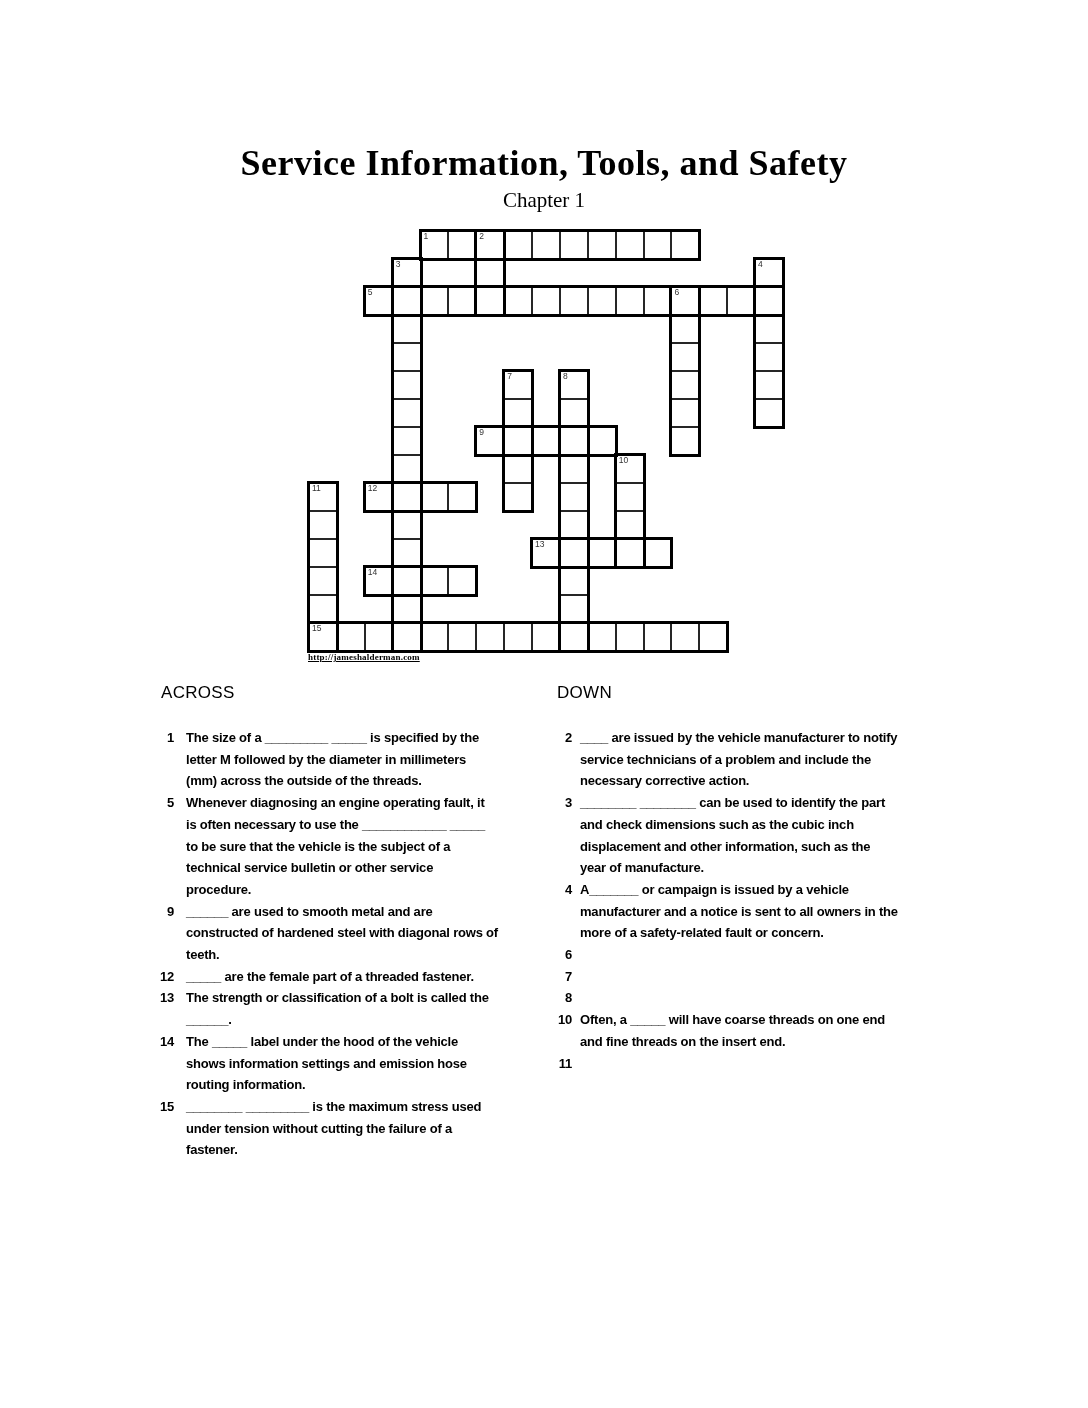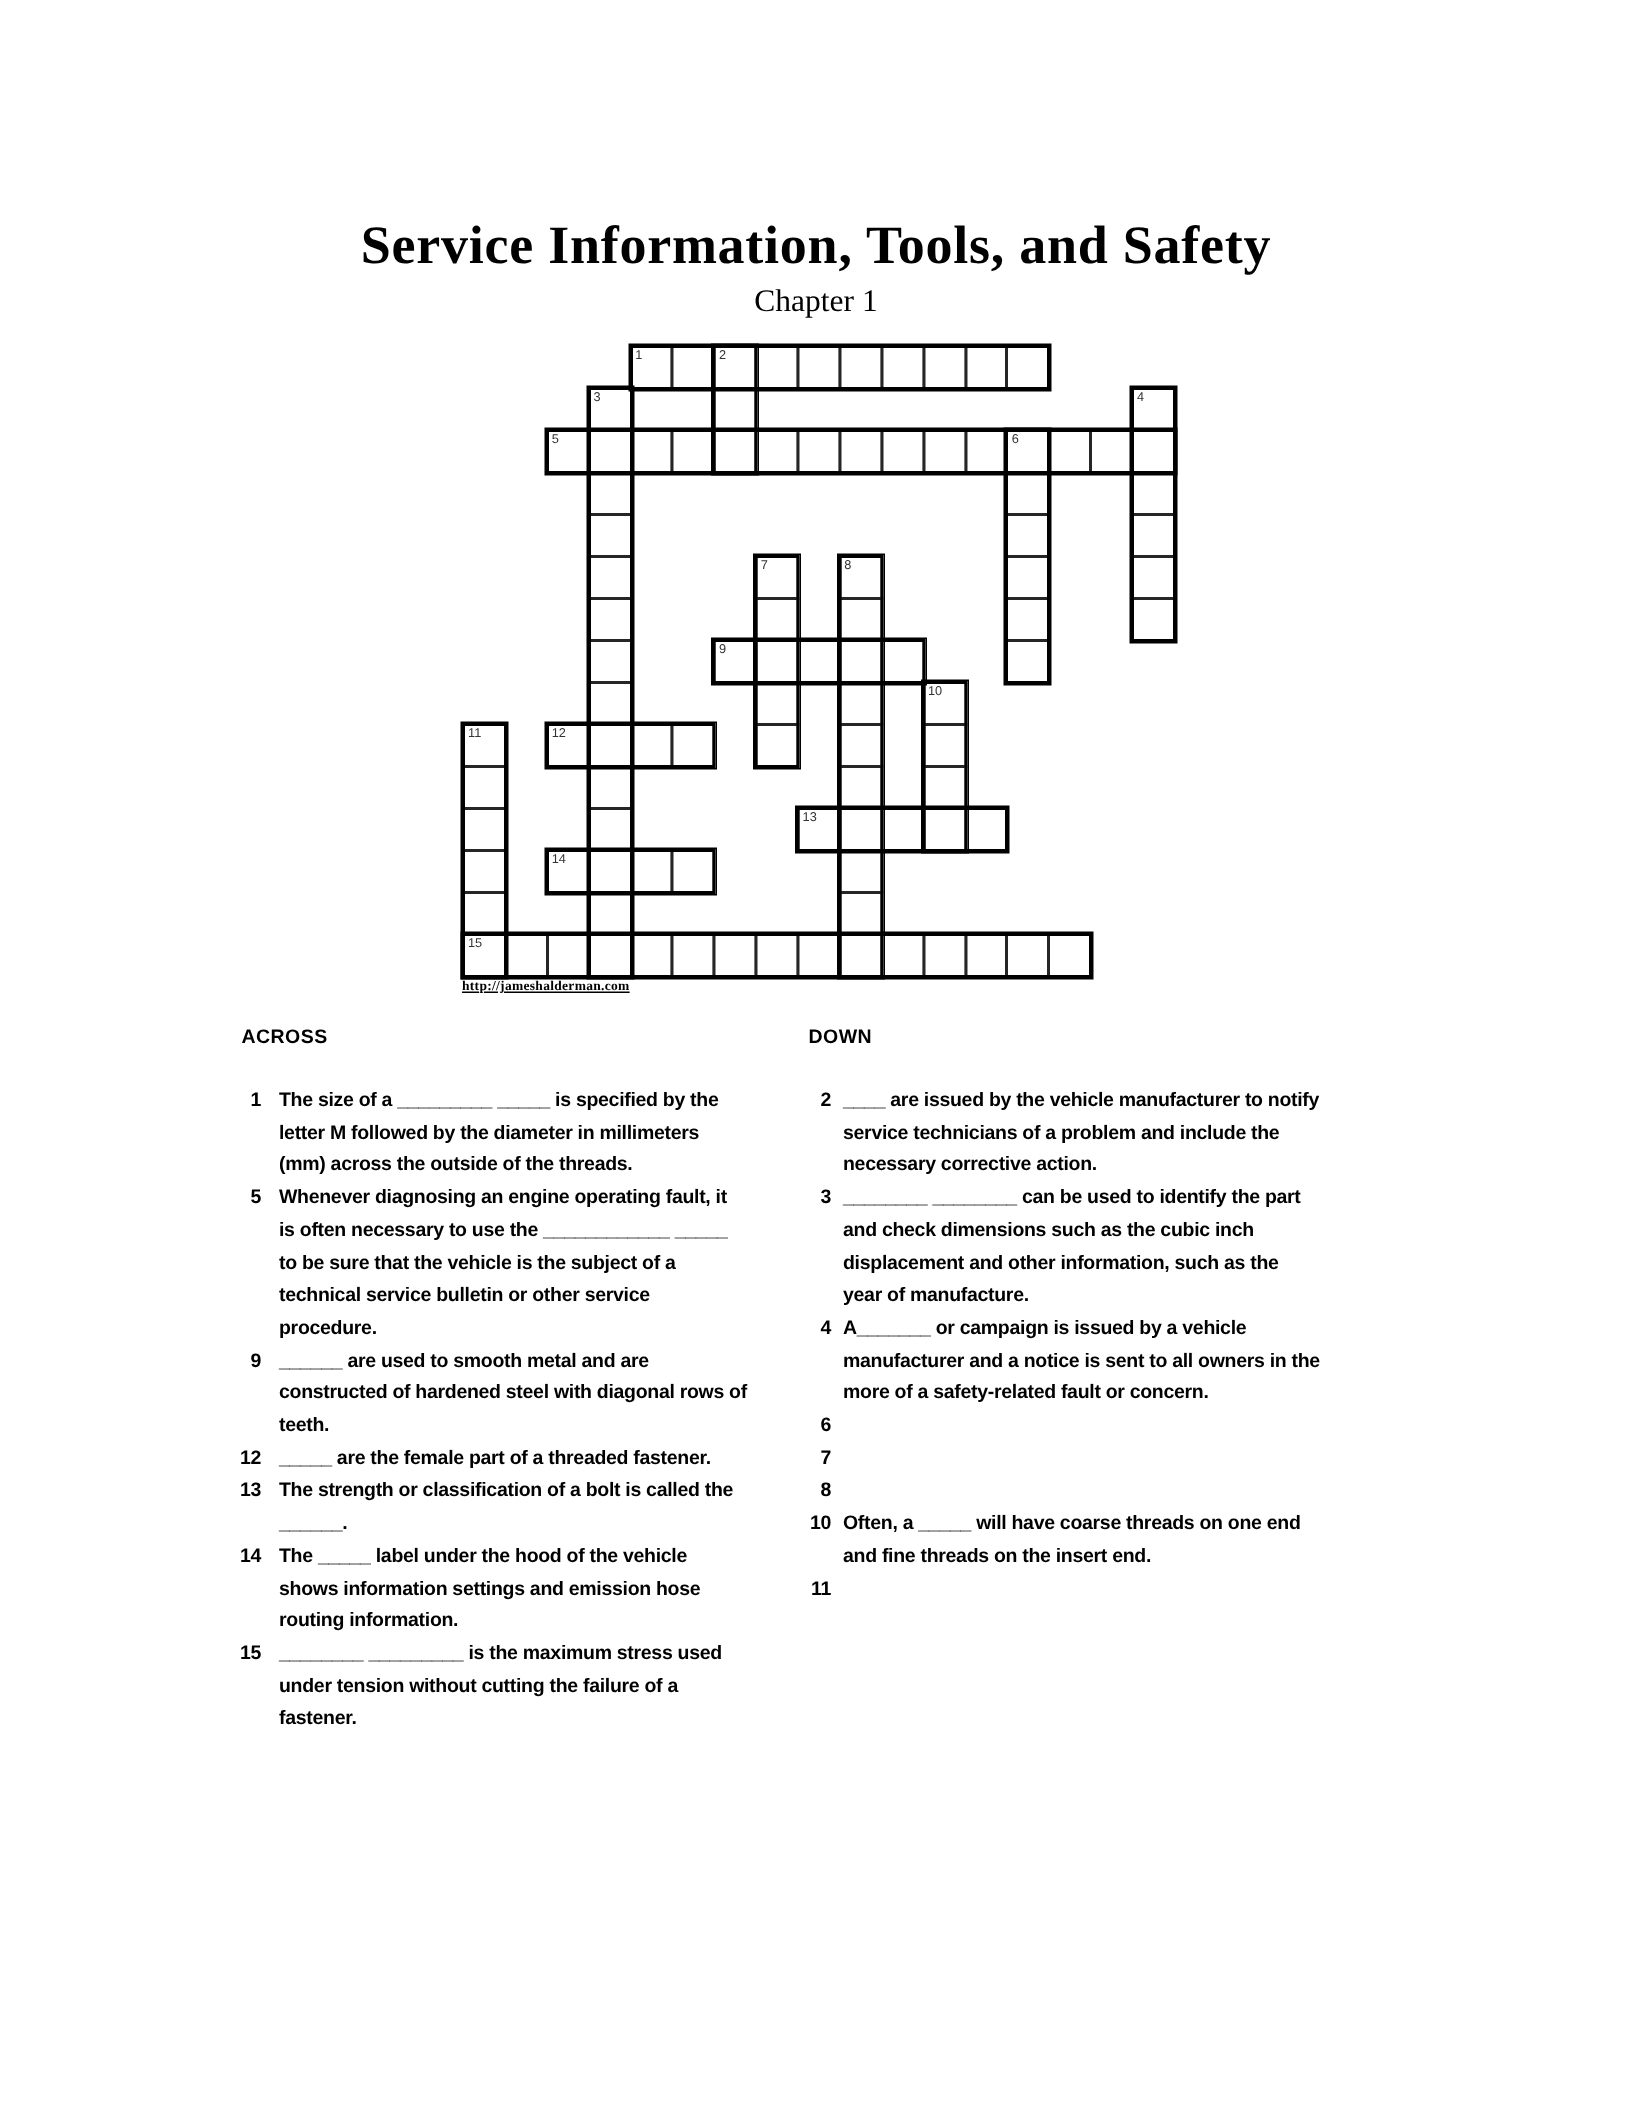--- a/index.html
+++ b/index.html
@@ -29,23 +29,23 @@
     position:absolute;box-sizing:border-box;border:2px solid #000;
     box-shadow:0 0 0 1px #000;pointer-events:none;background:transparent;
   }
   .grid-url{
     position:absolute;left:308px;top:652px;
     font-family:"Liberation Serif",serif;font-size:9px;font-weight:bold;
     color:#000;text-decoration:underline;letter-spacing:0.2px;
   }
   .clues-col{position:absolute;top:683px;}
   #across-col{left:157px;width:360px;}
-  #down-col{left:535px;width:370px;}
+  #down-col{left:553px;width:370px;}
   .clues-header{
-    margin:0 0 0 4px;font-size:13px;font-weight:bold;letter-spacing:0.3px;
+    margin:0 0 0 4px;font-size:17px;font-weight:normal;letter-spacing:0.3px;
   }
   .clue-list{margin-top:24px;}
   .clue{display:flex;align-items:flex-start;}
   .clue-num{
     flex:none;text-align:right;font-weight:bold;font-size:13px;
     line-height:21.7px;letter-spacing:-0.2px;
   }
   .clue-text{
     font-weight:bold;font-size:13px;line-height:21.7px;letter-spacing:-0.2px;
   }

